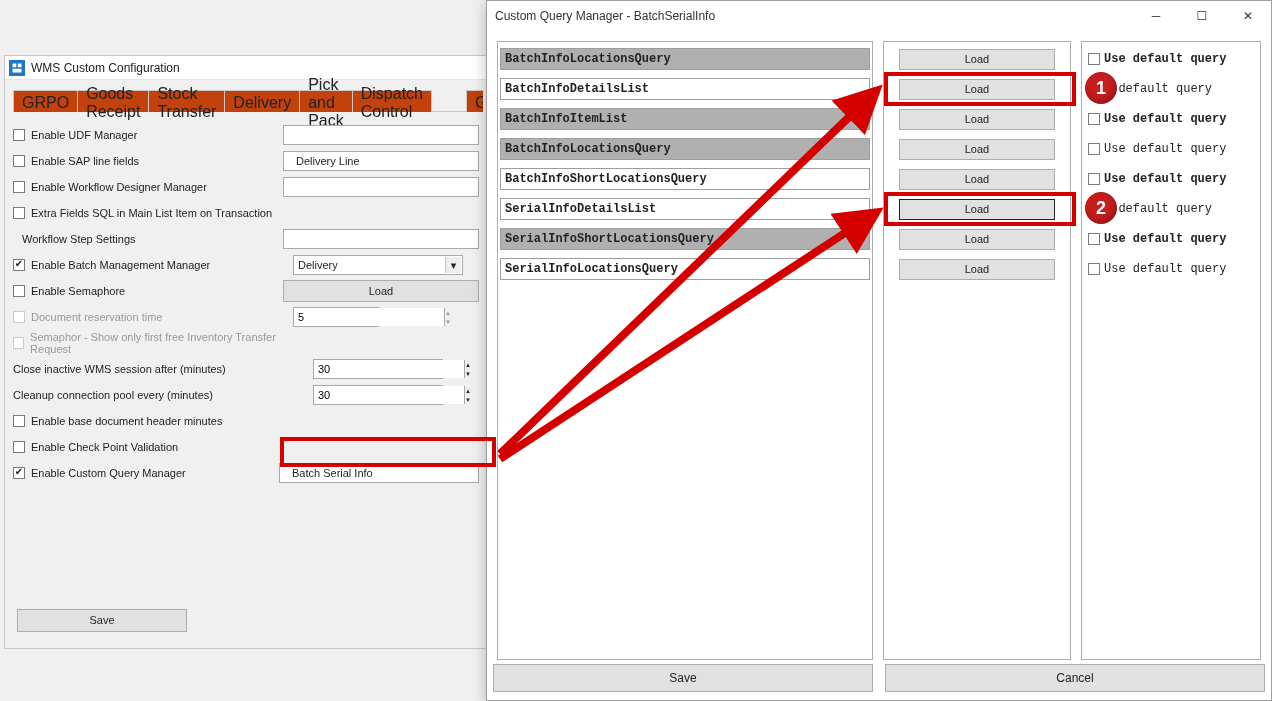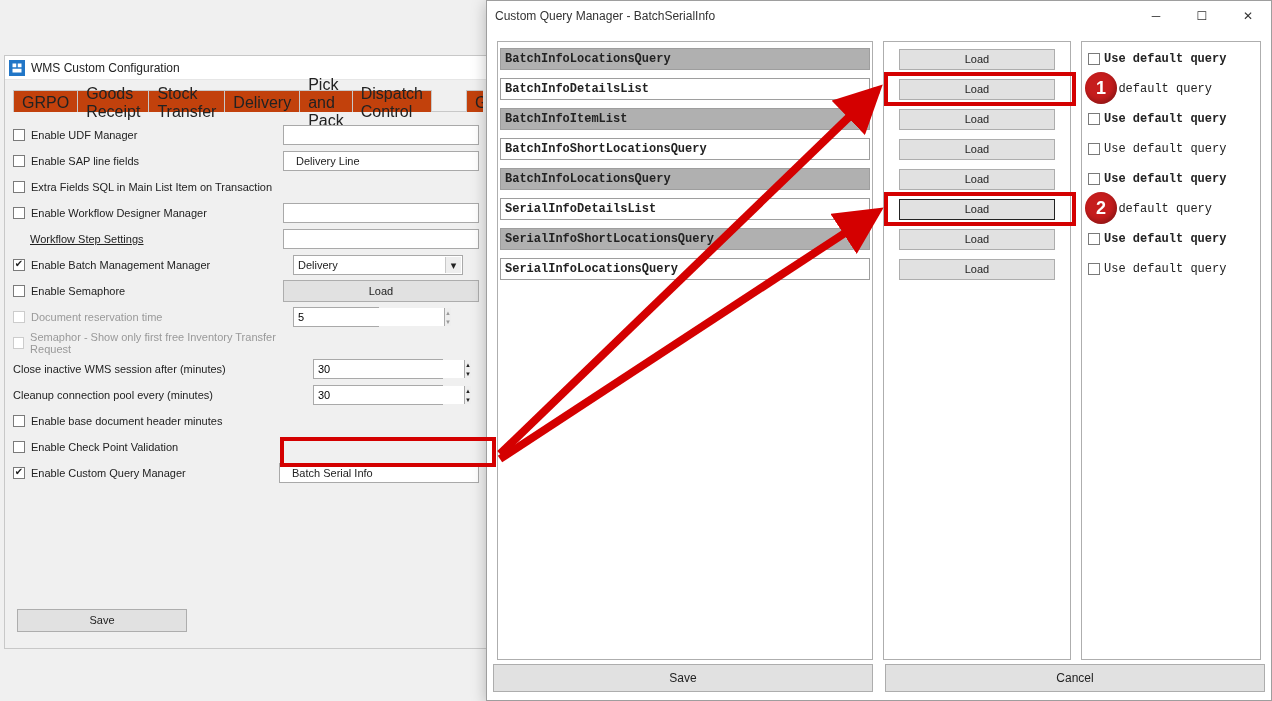--- a/index.html
+++ b/index.html
@@ -96,37 +96,37 @@
         <div class="input-col">
           <div class="txt">
             <span>Delivery Line</span>
           </div>
         </div>
       </div>
 
     <div class="row">
         <div class="chk-col">
           <span class="chk"></span>
+          <span>Enable Workflow Designer Manager</span>
+        </div>
+        <div class="input-col">
+          <div class="txt"></div>
+        </div>
+      </div>
+
+    <div class="row">
+        <div class="chk-col">
+          <span class="chk"></span>
           <span>Extra Fields SQL in Main List Item on Transaction</span>
         </div>
       </div>
 
     <div class="row">
         <div class="chk-col">
-          <span class="chk"></span>
-          <span>Enable Workflow Designer Manager</span>
-        </div>
-        <div class="input-col">
-          <div class="txt"></div>
-        </div>
-      </div>
-
-    <div class="row">
-        <div class="chk-col">
-          <span style="margin-left:17px;text-decoration:underline;">Workflow Step Settings</span>
+          <span style="margin-left:9px;">Workflow Step Settings</span>
         </div>
         <div class="input-col">
           <div class="txt"></div>
         </div>
       </div>
 
     <div class="row">
         <div class="chk-col">
           <span class="chk checked"></span>
           <span>Enable Batch Management Manager</span>
@@ -248,24 +248,24 @@
         <div class="qrow">
           <div class="qname hdr">BatchInfoLocationsQuery</div>
         </div>
         <div class="qrow">
           <div class="qname">BatchInfoDetailsList</div>
         </div>
         <div class="qrow">
           <div class="qname hdr">BatchInfoItemList</div>
         </div>
         <div class="qrow">
+          <div class="qname hdr">BatchInfoLocationsQuery</div>
+        </div>
+        <div class="qrow">
           <div class="qname">BatchInfoShortLocationsQuery</div>
-        </div>
-        <div class="qrow">
-          <div class="qname hdr">BatchInfoLocationsQuery</div>
         </div>
         <div class="qrow">
           <div class="qname">SerialInfoDetailsList</div>
         </div>
         <div class="qrow">
           <div class="qname hdr">SerialInfoShortLocationsQuery</div>
         </div>
         <div class="qrow">
           <div class="qname">SerialInfoLocationsQuery</div>
         </div>

